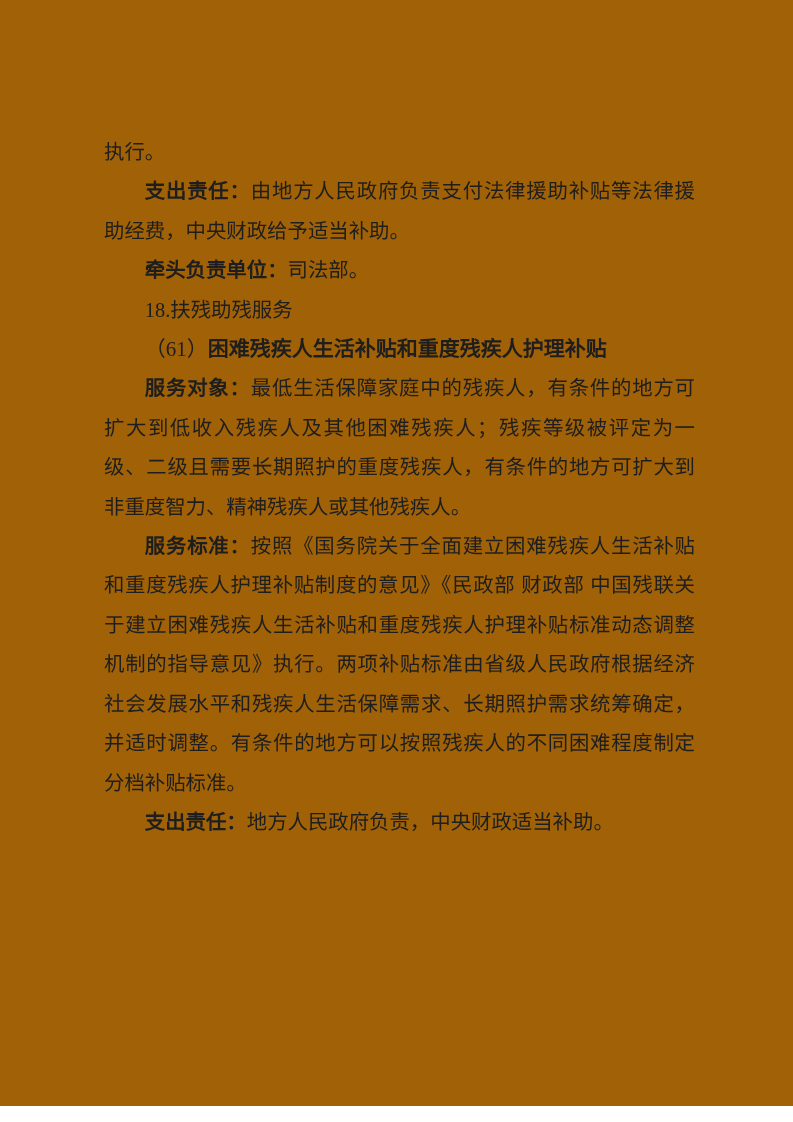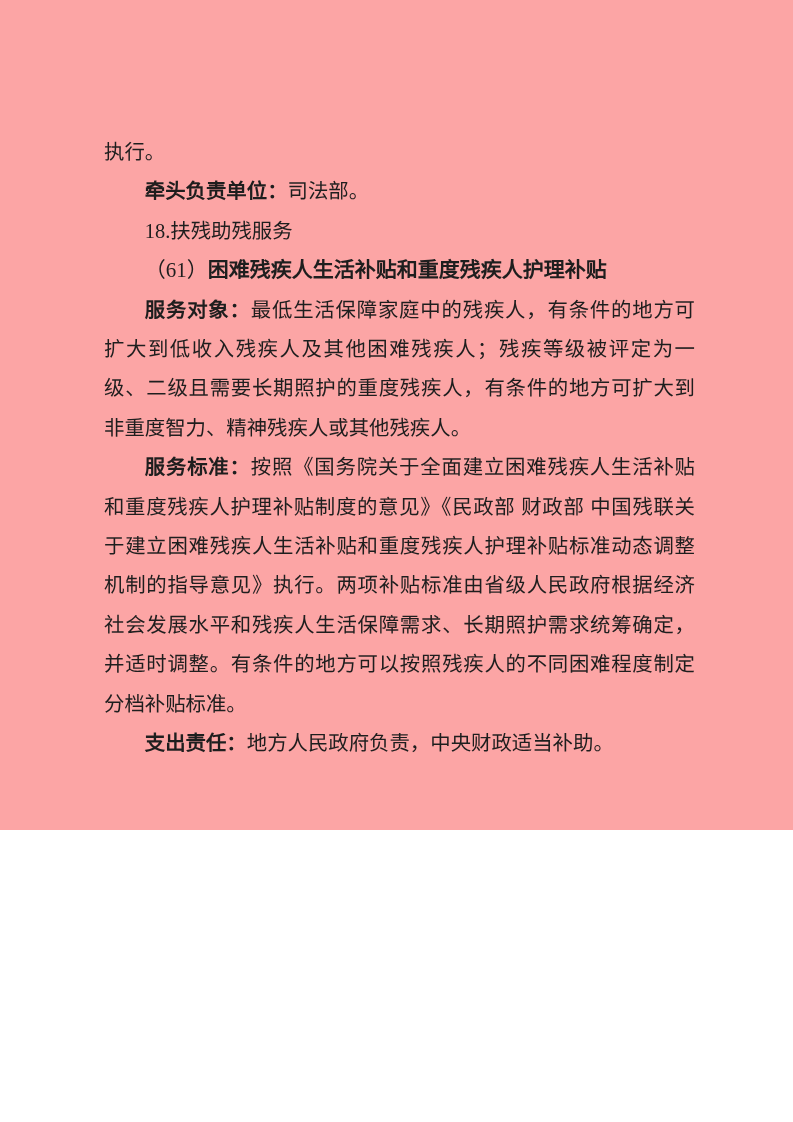--- a/index.html
+++ b/index.html
@@ -3,22 +3,22 @@
 <meta charset="utf-8">
 <style>
   html, body {
     margin: 0;
     padding: 0;
     background: #ffffff;
   }
   .page {
     position: relative;
     width: 793px;
-    height: 830px;
-    background: #fca5a5;
+    height: 1106px;
+    background: #a16207;
     overflow: hidden;
     font-family: "Liberation Serif", "DejaVu Serif", serif;
     color: #1e1e1e;
   }
   .content {
     position: absolute;
     top: 133px;
     left: 104px;
     width: 591px;
   }
@@ -49,20 +49,21 @@
   }
 </style>
 </head>
 <body>
 
 <div class="page">
   <div class="content">
 
     <p class="para"><span>执行。</span></p>
 
+    <p class="para indent"><span class="label">支出责任：</span><span>由地方人民政府负责支付法律援助补贴等法律援助经费，中央财政给予适当补助。</span></p>
 
     <p class="para indent"><span class="label">牵头负责单位：</span><span>司法部。</span></p>
 
     <p class="para indent"><span>18.扶残助残服务</span></p>
 
     <p class="para indent heading"><span class="head-prefix">（61）</span><span class="head-text">困难残疾人生活补贴和重度残疾人护理补贴</span></p>
 
     <p class="para indent"><span class="label">服务对象：</span><span>最低生活保障家庭中的残疾人，有条件的地方可扩大到低收入残疾人及其他困难残疾人；残疾等级被评定为一级、二级且需要长期照护的重度残疾人，有条件的地方可扩大到非重度智力、精神残疾人或其他残疾人。</span></p>
 
 

